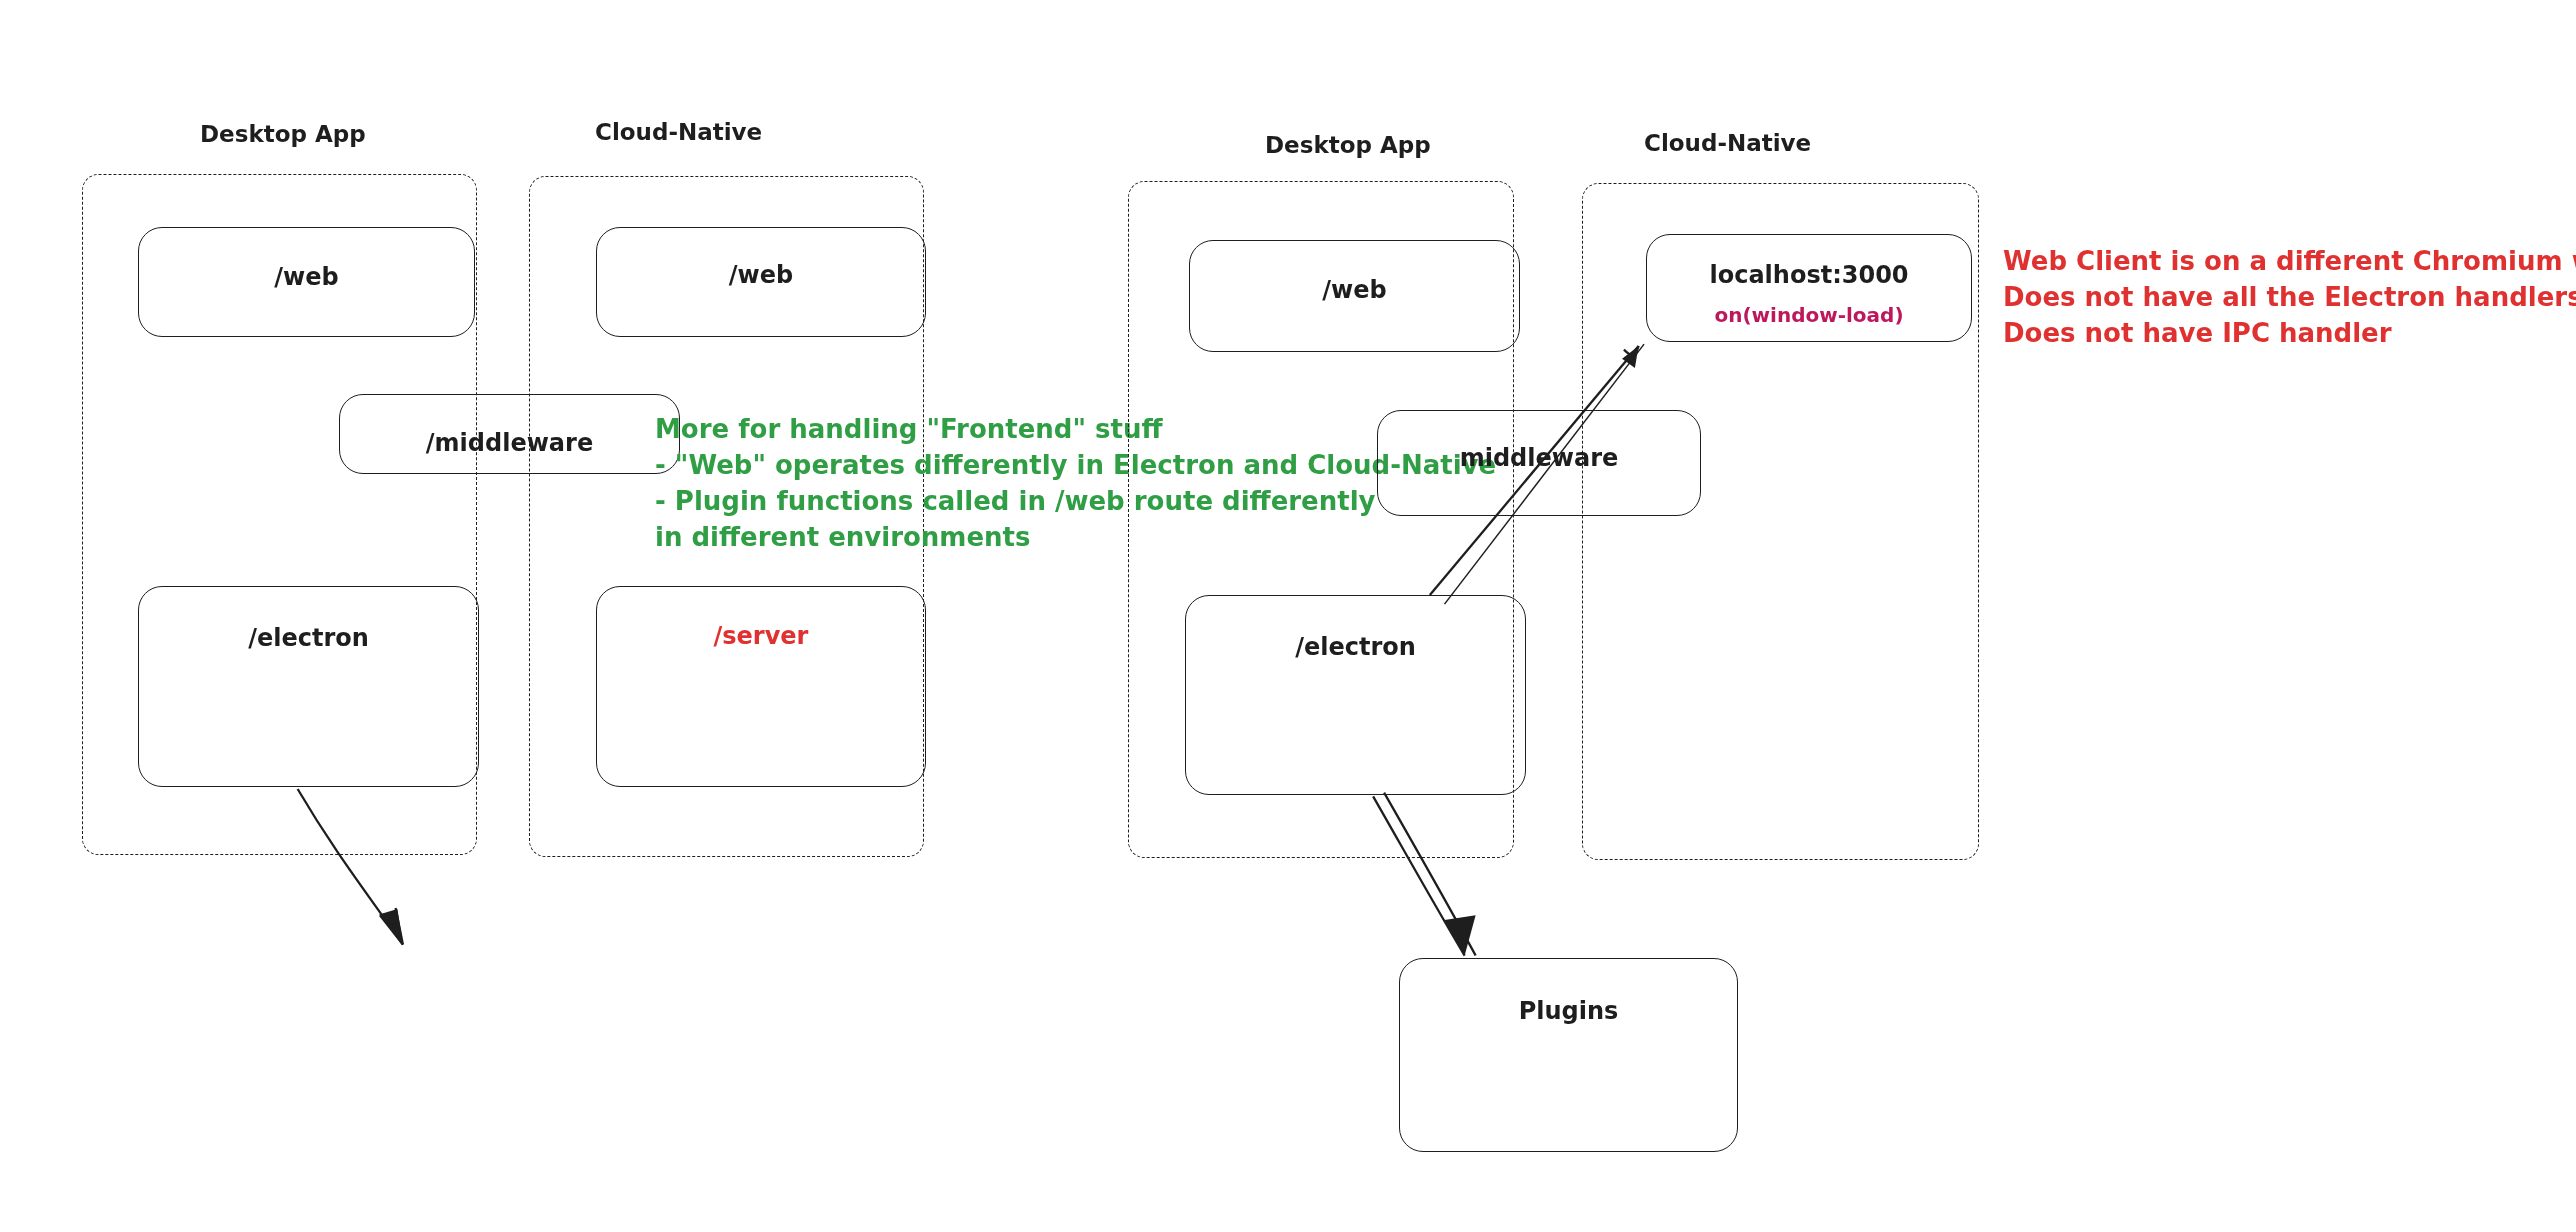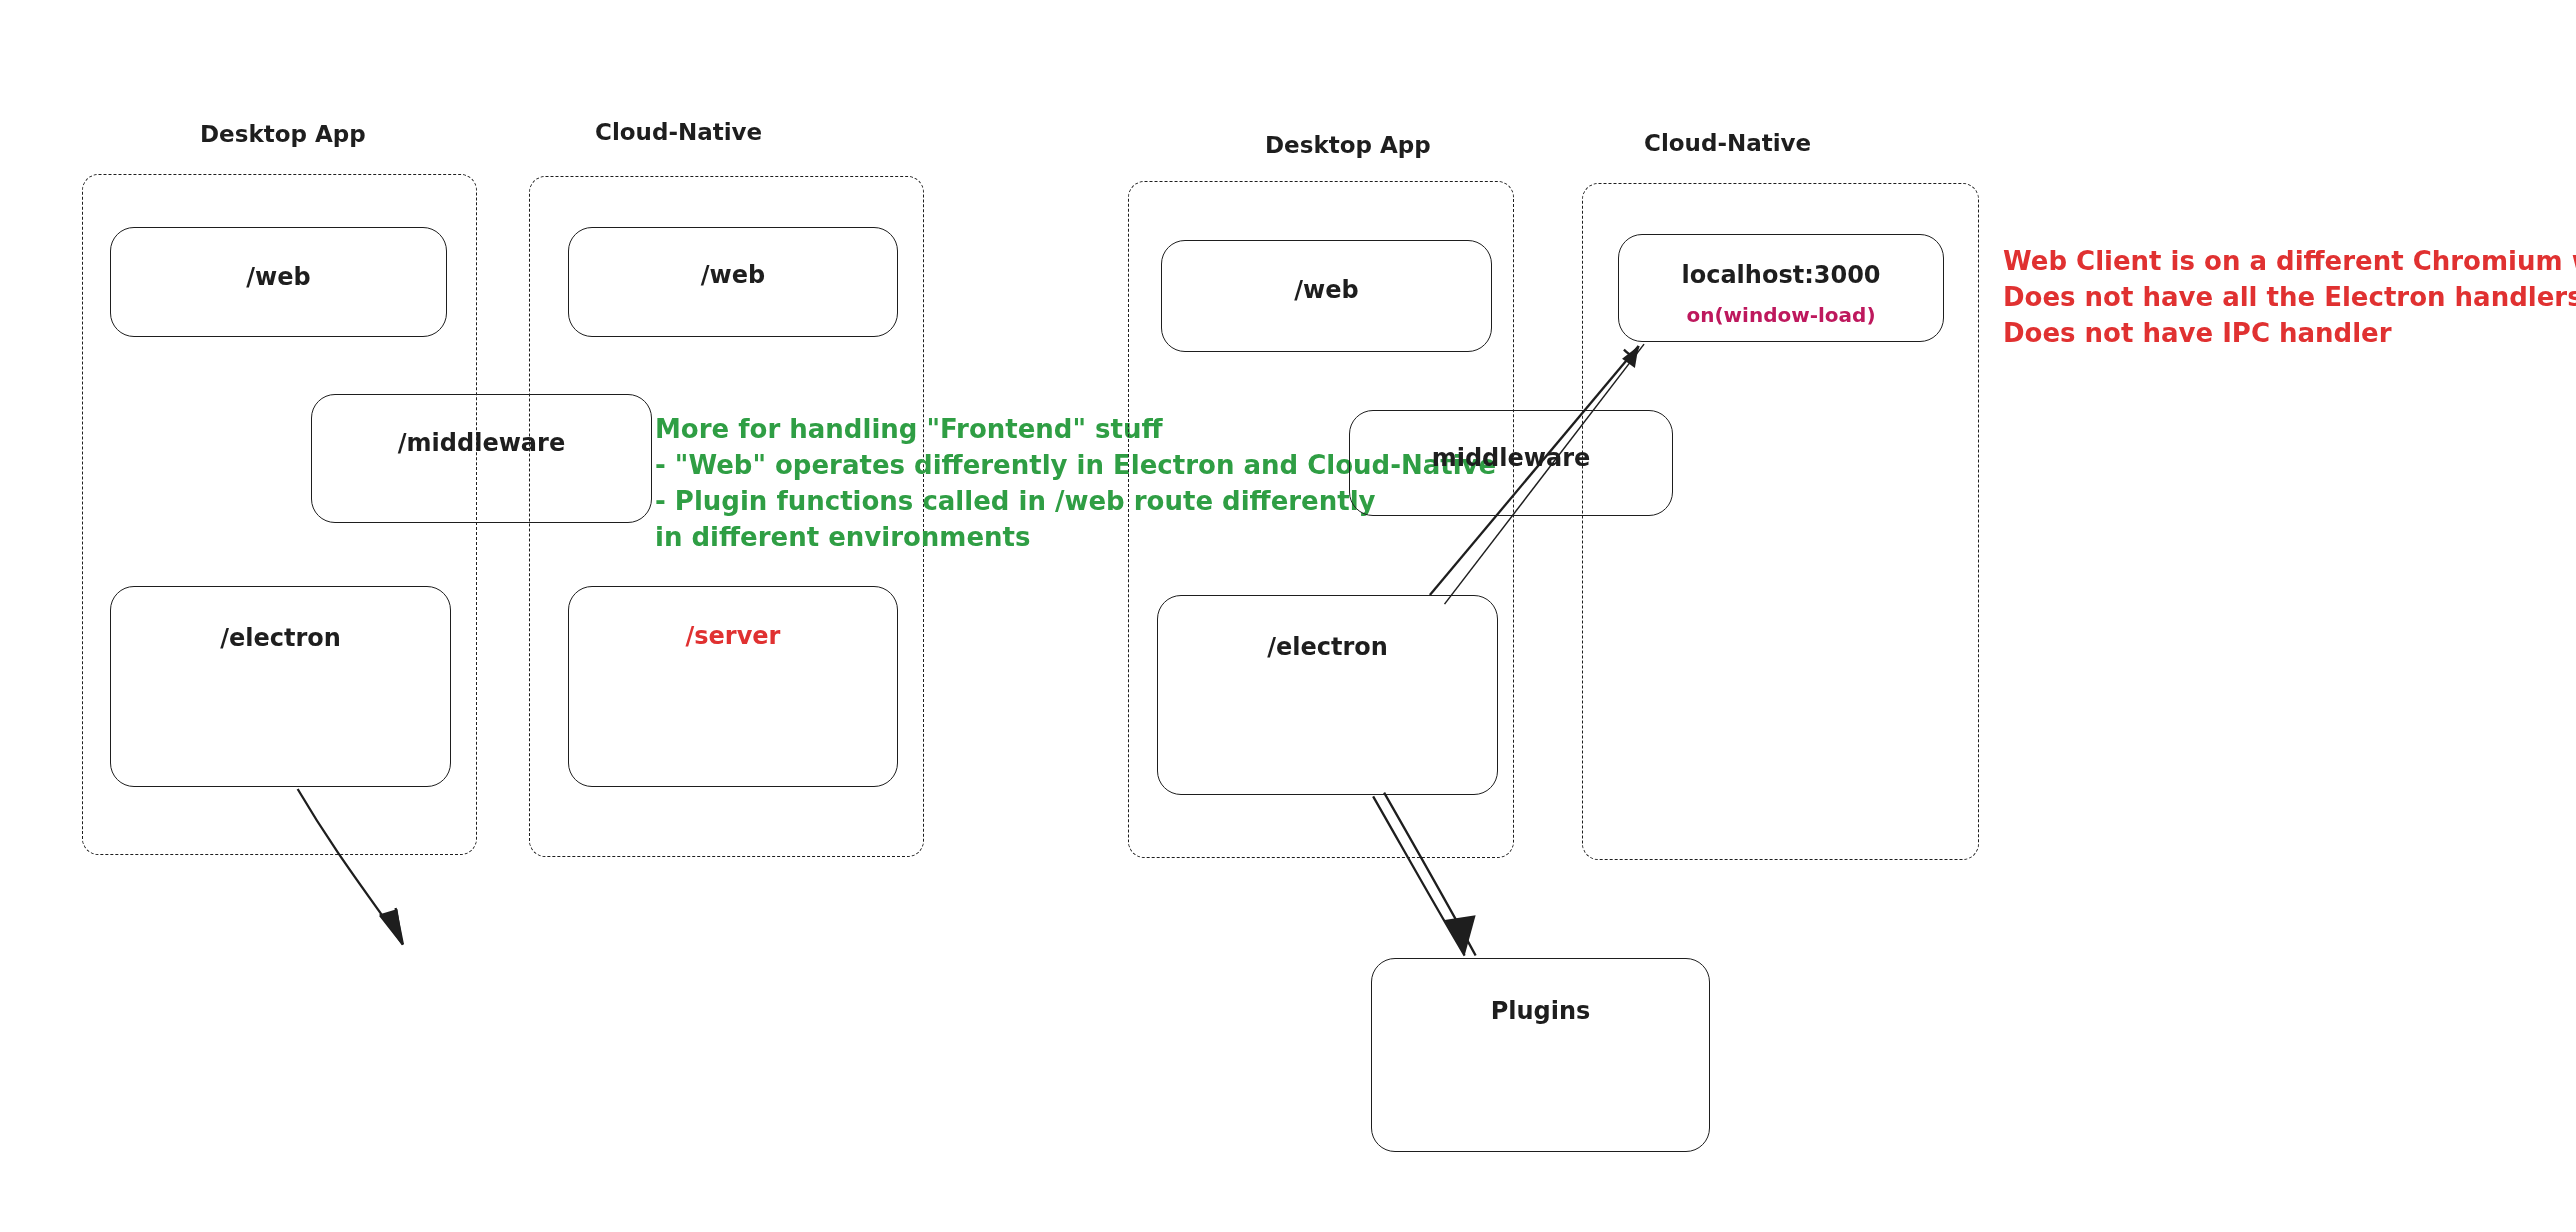--- a/index.html
+++ b/index.html
@@ -28,20 +28,21 @@
     border: 1.8px dashed #1e1e1e;
     border-radius: 16.5px;
     box-sizing: border-box;
   }
   .box {
     position: absolute;
     border: 1.8px solid #1e1e1e;
     border-radius: 24px;
     box-sizing: border-box;
     background: transparent;
+    margin-left: 28px;
   }
   .box-label {
     position: absolute;
     width: 100%;
     text-align: center;
     font-family: "DejaVu Sans", sans-serif;
     font-size: 24px;
     color: #1e1e1e;
     white-space: nowrap;
   }
@@ -81,21 +82,21 @@
   <div class="grp-label" style="left:200px; top:121px;">Desktop App</div>
   <div class="grp-label" style="left:595px; top:119px;">Cloud-Native</div>
 
   <div class="dashed-group" style="left:82px; top:174px; width:395px; height:681px;"></div>
   <div class="dashed-group" style="left:529px; top:176px; width:395px; height:681px;"></div>
 
   <div class="box" style="left:110px; top:227px; width:337px; height:110px;">
     <div class="box-label" style="top:35px;">/web</div>
   </div>
 
-  <div class="box" style="left:311px; top:394px; width:341px; height:129px;">
+  <div class="box" style="left:311px; top:394px; width:341px; height:80px;">
     <div class="box-label" style="top:34px;">/middleware</div>
   </div>
 
   <div class="box" style="left:110px; top:586px; width:341px; height:201px;">
     <div class="box-label" style="top:37px;">/electron</div>
   </div>
 
   <div class="box" style="left:568px; top:227px; width:330px; height:110px;">
     <div class="box-label" style="top:33px;">/web</div>
   </div>

